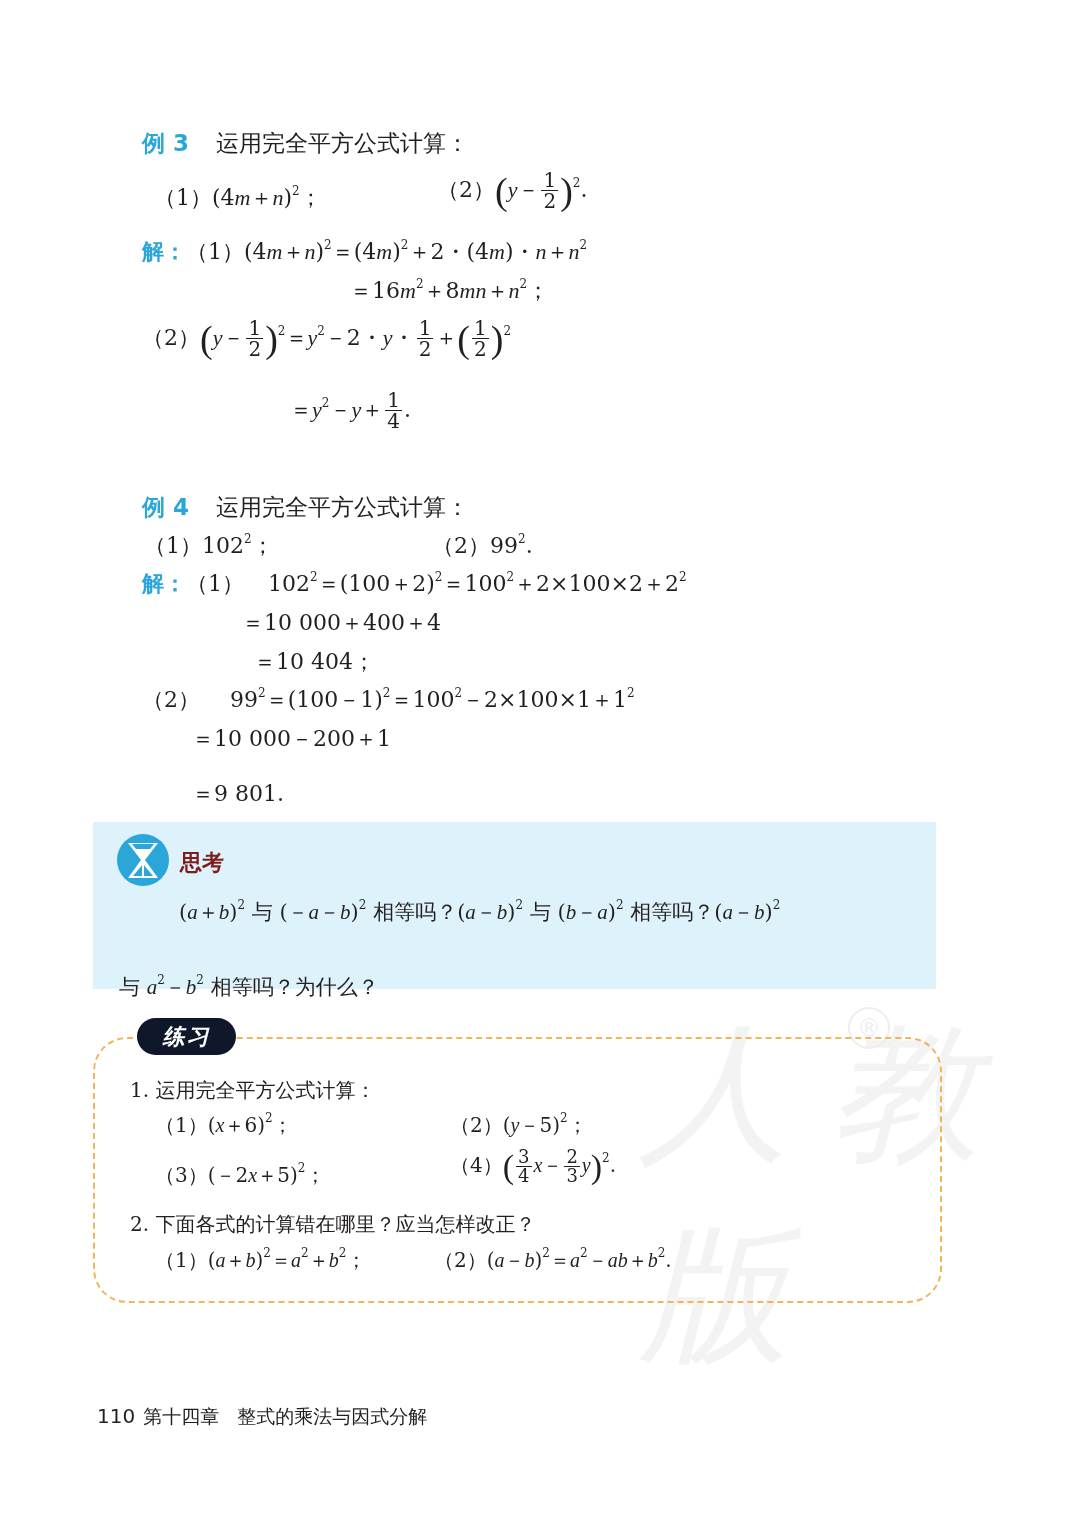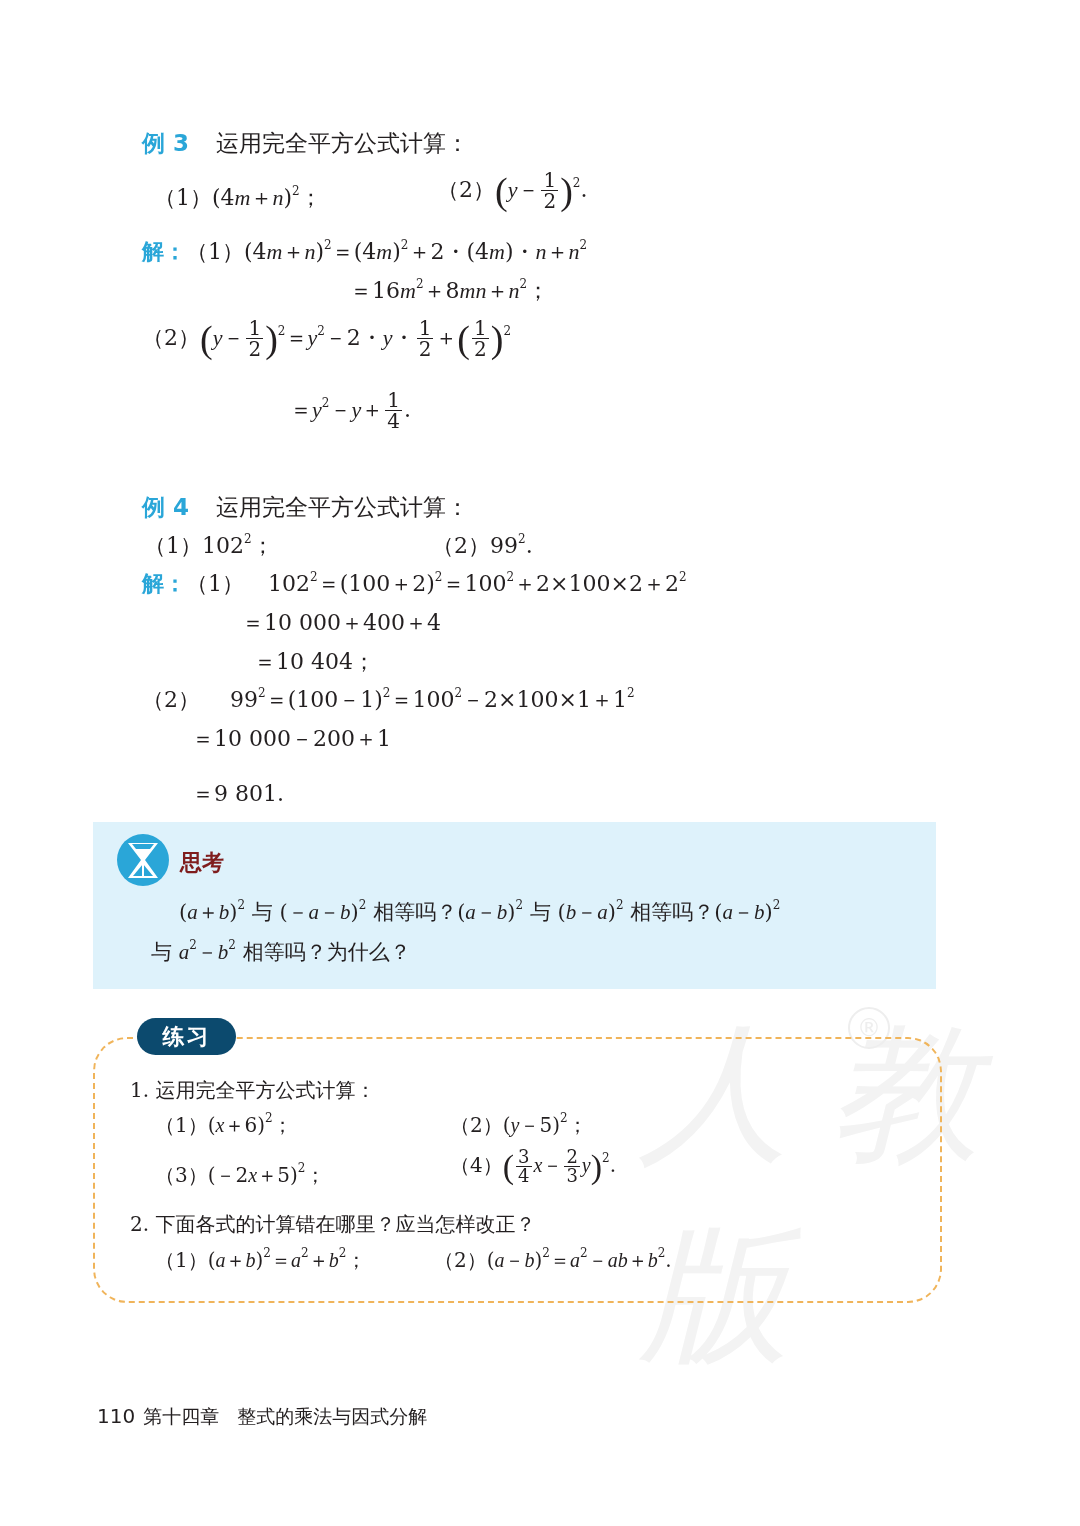--- a/index.html
+++ b/index.html
@@ -17,21 +17,21 @@
   .frac .num { display:block; padding:0 2px; border-bottom:1.5px solid #231f20; }
   .frac .den { display:block; padding:0 2px; }
   .bigp { font-size:38px; font-weight:200; vertical-align:middle; line-height:1; font-family:"Liberation Serif",serif; }
 
   .think-box { position:absolute; left:93px; top:822px; width:843px; height:167px; background:#def2fb; }
   .think-icon { position:absolute; left:117px; top:834px; width:52px; height:52px; }
   .think-title { position:absolute; left:180px; top:848px; font-family:"DejaVu Sans","Liberation Sans",sans-serif; font-weight:bold; font-size:22px; color:#7f1d1d; }
   .think-body { font-size:21px; line-height:30px; }
 
   .practice-frame { position:absolute; left:93px; top:1037px; width:845px; height:262px; border:2.5px dashed #f0b45a; border-radius:34px; }
-  .practice-badge { position:absolute; left:137px; top:1018px; width:99px; height:37px; background:#0c4a6e; border-radius:19px; color:#fff; font-family:"DejaVu Sans","Liberation Sans",sans-serif; font-weight:bold; font-size:22px; text-align:center; line-height:37px; letter-spacing:2px; }
+  .practice-badge { position:absolute; left:137px; top:1018px; width:99px; height:37px; background:#0f172a; border-radius:19px; color:#fff; font-family:"DejaVu Sans","Liberation Sans",sans-serif; font-weight:bold; font-size:22px; text-align:center; line-height:37px; letter-spacing:2px;font-style:italic; }
   .watermark { position:absolute; left:640px; top:995px; font-family:"DejaVu Serif",serif; font-size:150px; color:#f3f3f3; font-style:italic; letter-spacing:40px; }
   .reg-mark { position:absolute; left:848px; top:1007px; width:38px; height:38px; border:2px solid #eeeeee; border-radius:50%; color:#eeeeee; font-family:"DejaVu Sans",sans-serif; font-size:24px; text-align:center; line-height:38px; }
   .pr { font-size:20px; line-height:28px; }
 
   .footer { position:absolute; left:97px; top:1404px; font-size:19px; }
   .footer .pg { font-family:"DejaVu Sans","Liberation Sans",sans-serif; font-size:20px; margin-right:8px; }
   .footer .sep { display:inline-block; width:18px; }
 </style>
 </head>
 <body>
@@ -90,21 +90,21 @@
   <circle cx="26" cy="26" r="26" fill="#2aa6d8"></circle>
   <path d="M11 9 L41 9 L28 26 L41 44 L11 44 L24 26 Z" fill="#ffffff"></path>
   <path d="M15 10 L37 10 L33 15 L19 15 Z" fill="#2aa6d8"></path>
   <path d="M26 30 L36 42 L16 42 Z" fill="#2aa6d8"></path>
   <line x1="26" y1="30" x2="26" y2="42" stroke="#ffffff" stroke-width="2"></line>
 </svg>
 <div class="think-title">思考</div>
 <div class="abs think-body" style="left:167px; top:897px;margin-left:12px;">
   (<i>a</i>＋<i>b</i>)<sup>2</sup> <span>与</span> (－<i>a</i>－<i>b</i>)<sup>2</sup> <span>相等吗？</span>(<i>a</i>－<i>b</i>)<sup>2</sup> <span>与</span> (<i>b</i>－<i>a</i>)<sup>2</sup> <span>相等吗？</span>(<i>a</i>－<i>b</i>)<sup>2</sup>
 </div>
-<div class="abs think-body" style="left:119px; top:937px;margin-left:32px;">
+<div class="abs think-body" style="left:119px; top:972px;">
   <span>与</span> <i>a</i><sup>2</sup>－<i>b</i><sup>2</sup> <span>相等吗？</span><span>为什么？</span>
 </div>
 
 <div class="watermark">人教版</div>
 <div class="reg-mark">®</div>
 <div class="practice-frame"></div>
 <div class="practice-badge">练习</div>
 
 <div class="abs pr" style="left:130px; top:1076px;">
   <span>1.</span>

